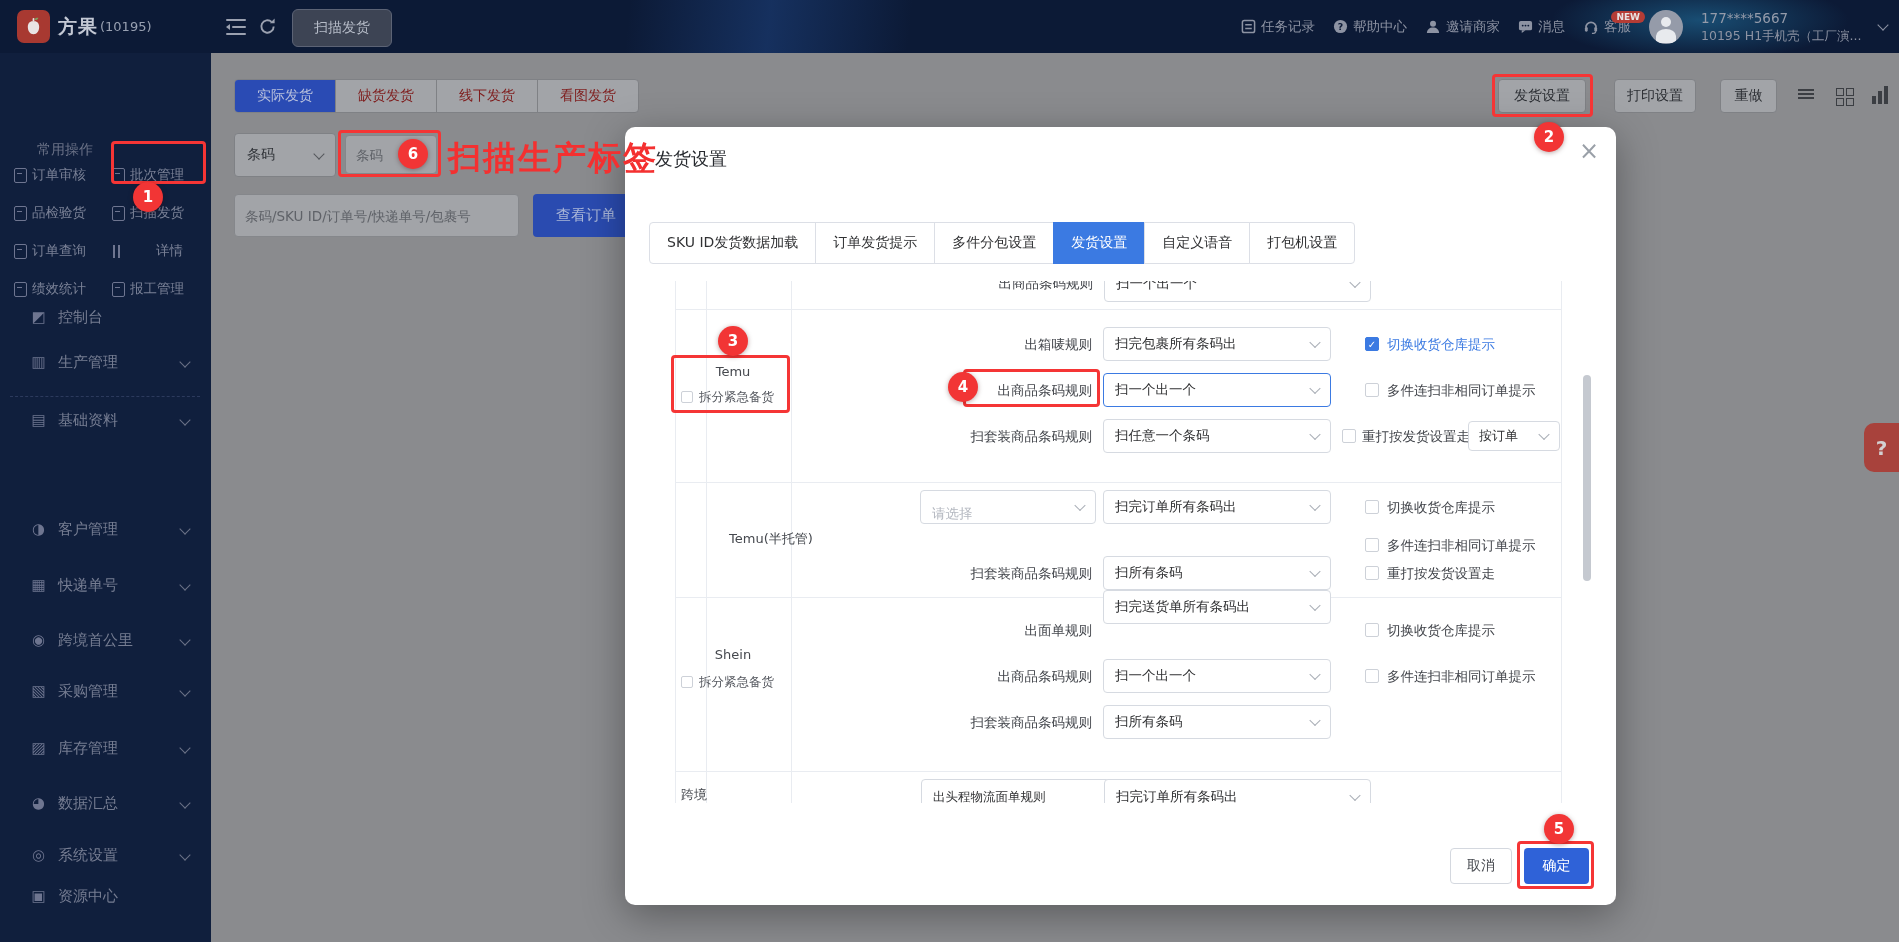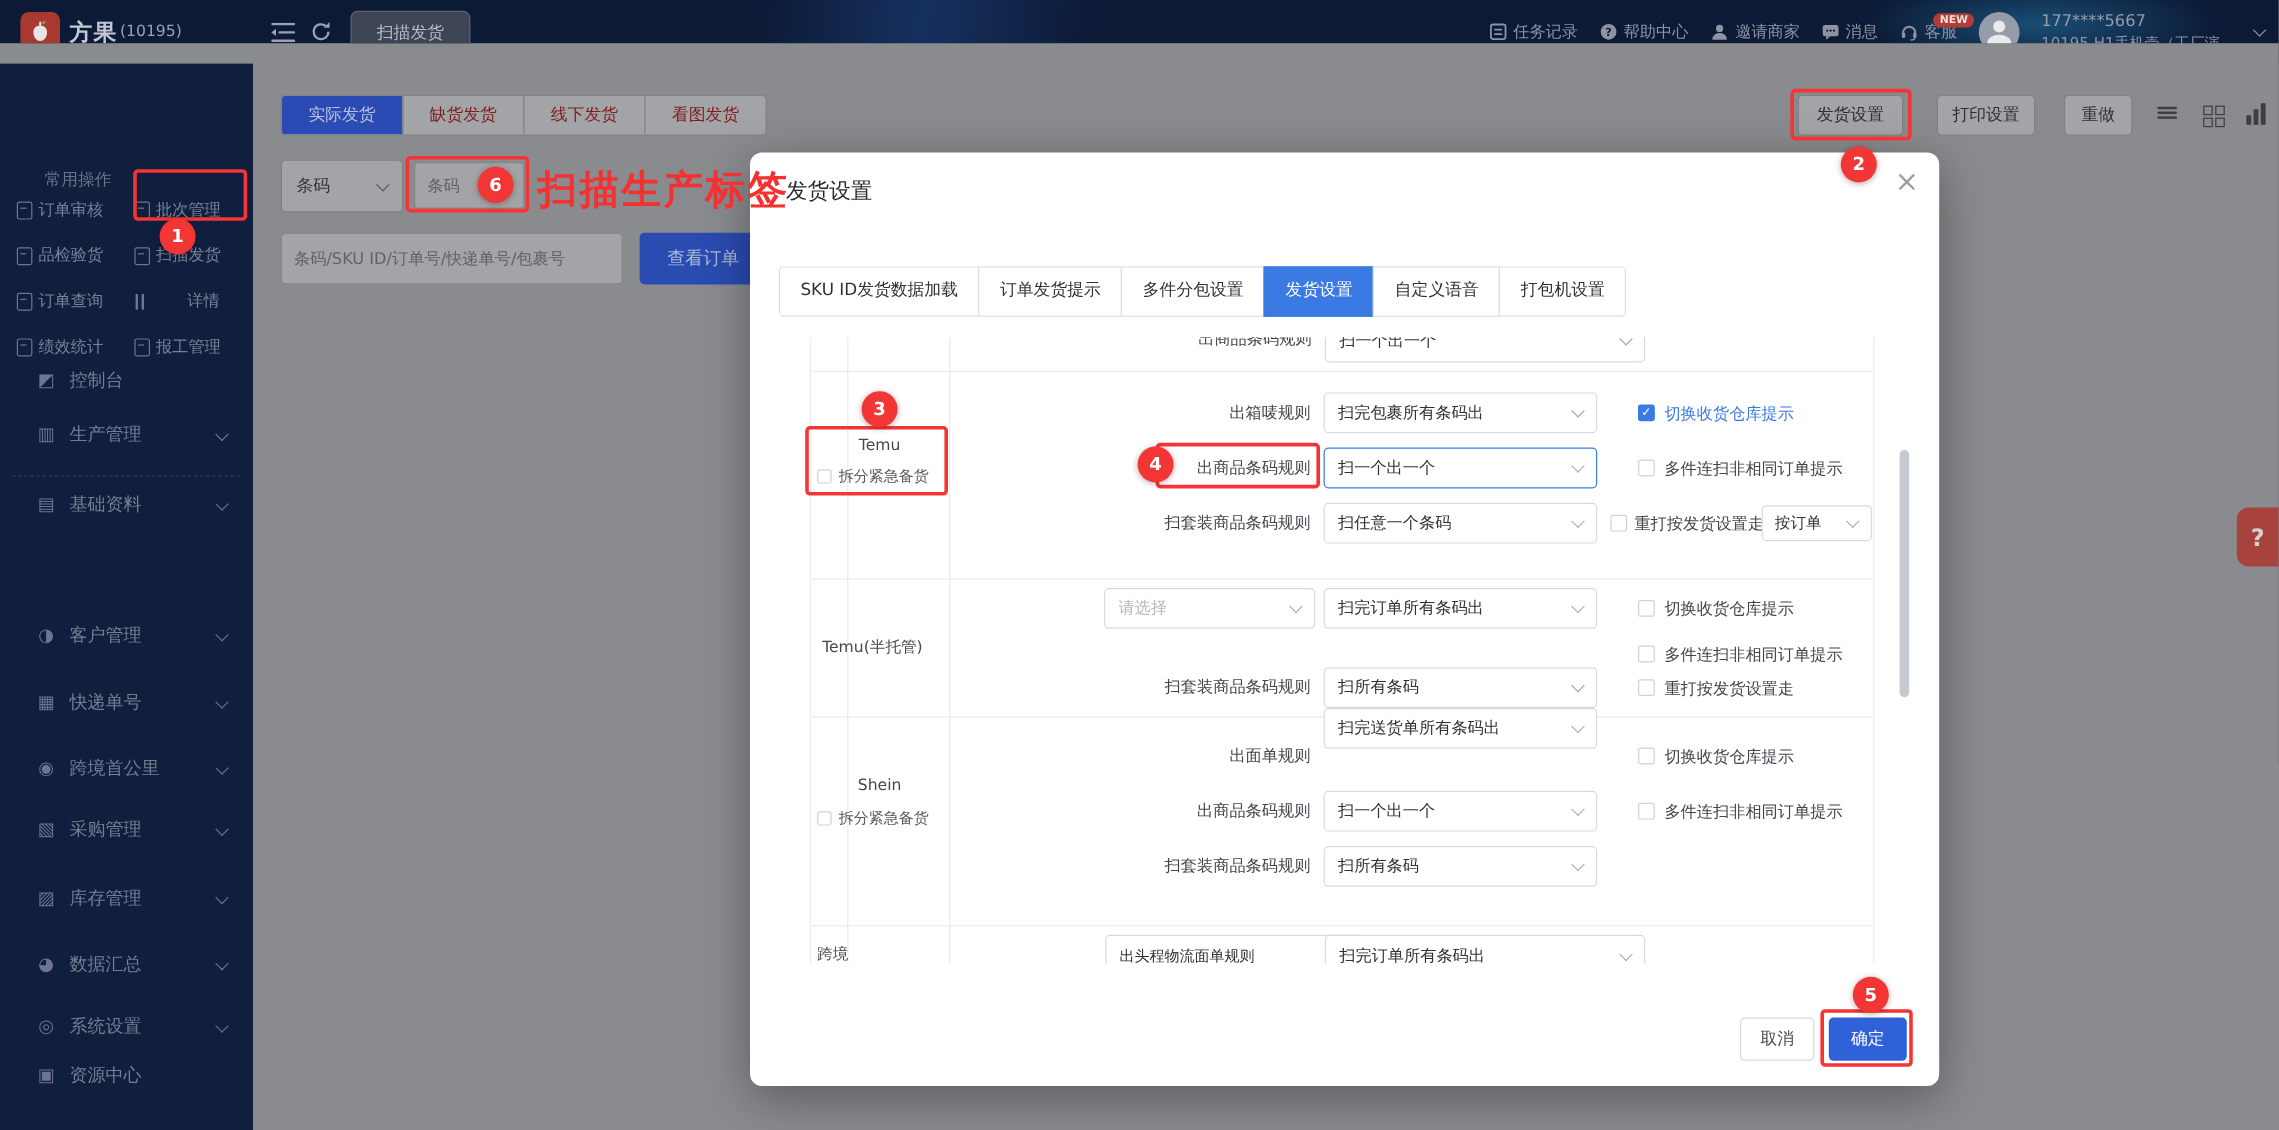--- a/index.html
+++ b/index.html
@@ -1,21 +1,21 @@
 <!DOCTYPE html>
 <html><head>
 <meta charset="utf-8">
 <style>
   html,body{margin:0;padding:0;background:#555;}
   .stage{position:relative;width:1899px;height:942px;overflow:hidden;
     font-family:"DejaVu Sans","Liberation Sans",sans-serif;background:#8a8b8e;}
   .a{position:absolute;box-sizing:border-box;}
   .flex{display:flex;align-items:center;}
   
-  .topbar{left:0;top:0;width:1899px;height:36px;background:#0c1a36;overflow:hidden;}
+  .topbar{left:0;top:0;width:1899px;height:53px;background:#0c1a36;overflow:hidden;}
   .tb-wave1{position:absolute;left:420px;top:-30px;width:700px;height:90px;
     background:linear-gradient(100deg,rgba(25,60,120,0) 30%,rgba(40,90,170,.35) 50%,rgba(20,50,110,0) 70%);transform:rotate(-4deg);}
   .tb-wave2{position:absolute;left:1550px;top:-20px;width:300px;height:80px;border-radius:50%;
     background:radial-gradient(ellipse at center,rgba(40,140,190,.45),rgba(12,26,54,0) 70%);}
   .logo{left:17px;top:10px;width:33px;height:33px;border-radius:7px;background:#a83931;
     display:flex;align-items:center;justify-content:center;}
   .brand{left:58px;top:0;height:53px;color:#c3c8d4;}
   .brand b{font-size:19px;letter-spacing:1px;}
   .brand span{font-size:13px;color:#98a0b1;margin-left:2px;}
   .tbicon{color:#9ba1b0;}
@@ -87,21 +87,21 @@
   .hl{position:absolute;left:0;width:887px;height:1px;background:#e9ecf1;}
   .vl{position:absolute;top:0;width:1px;height:522px;background:#e9ecf1;}
   .mz{z-index:12;}
   .flabel{text-align:right;font-size:13.5px;color:#42454b;line-height:20px;white-space:nowrap;}
   .gname{text-align:center;font-size:13px;color:#45484e;white-space:nowrap;}
   .sel{border:1px solid #d6dae1;border-radius:4px;background:#fff;font-size:13.5px;color:#303133;
     display:flex;align-items:center;height:34px;padding:0 26px 0 11px;cursor:pointer;white-space:nowrap;overflow:hidden;}
   .sel::after{content:"";position:absolute;right:11px;top:50%;width:7px;height:7px;
     border-right:1.6px solid #a9aeb6;border-bottom:1.6px solid #a9aeb6;transform:translateY(-70%) rotate(45deg);}
   .sel.focus{border-color:#3b7ae2;}
-  .sel.ph{color:#b4b8c0;}
+  .sel.ph{color:#b4b8c0;align-items:flex-end;}
   .sel.mini{height:30px;font-size:13px;padding:0 22px 0 10px;}
   .cb{width:14px;height:14px;border:1px solid #cdd1d8;border-radius:2px;background:#fff;cursor:pointer;}
   .cb.sm{width:12px;height:12px;}
   .cb.on{background:#3b7ae2;border-color:#3b7ae2;color:#fff;font-size:10px;line-height:13px;text-align:center;}
   .cblab{font-size:13.5px;color:#42454b;white-space:nowrap;cursor:pointer;}
   .cblab.blue{color:#3b7ae2;}
   .cblab.sm{font-size:12.5px;color:#55585f;}
   .thumb{left:1583px;top:375px;width:8px;height:206px;border-radius:4px;background:#c5c9d0;z-index:12;cursor:pointer;}
   .mbtn{height:36px;border-radius:4px;font-size:14px;display:flex;align-items:center;justify-content:center;cursor:pointer;z-index:12;}
   .mbtn.cancel{border:1px solid #d4d8df;background:#fff;color:#46494f;}
@@ -389,21 +389,21 @@
   <div class="a flabel mz" style="left:850px;top:426px;width:242px">扫套装商品条码规则</div>
   <div class="a sel mz" style="left:1103px;top:419px;width:228px">
       <span>扫任意一个条码</span>
     </div>
   <span class="a cb mz" style="left:1342px;top:429px"></span>
   <span class="a cblab mz" style="left:1362px;top:428px">重打按发货设置走</span>
   <div class="a sel mini mz" style="left:1468px;top:421px;width:92px">
       <span>按订单</span>
     </div>
 
-  <div class="a gname mz" style="left:652px;top:530px;width:150px">Temu(半托管)</div>
+  <div class="a gname mz" style="left:696px;top:530px;width:150px">Temu(半托管)</div>
   <div class="a sel ph mz" style="left:920px;top:490px;width:176px">
       <span>请选择</span>
     </div>
   <div class="a sel mz" style="left:1103px;top:490px;width:228px">
       <span>扫完订单所有条码出</span>
     </div>
   <span class="a cb mz" style="left:1365px;top:500px"></span>
   <span class="a cblab mz" style="left:1387px;top:499px">切换收货仓库提示</span>
   <span class="a cb mz" style="left:1365px;top:538px"></span>
   <span class="a cblab mz" style="left:1387px;top:537px">多件连扫非相同订单提示</span>

